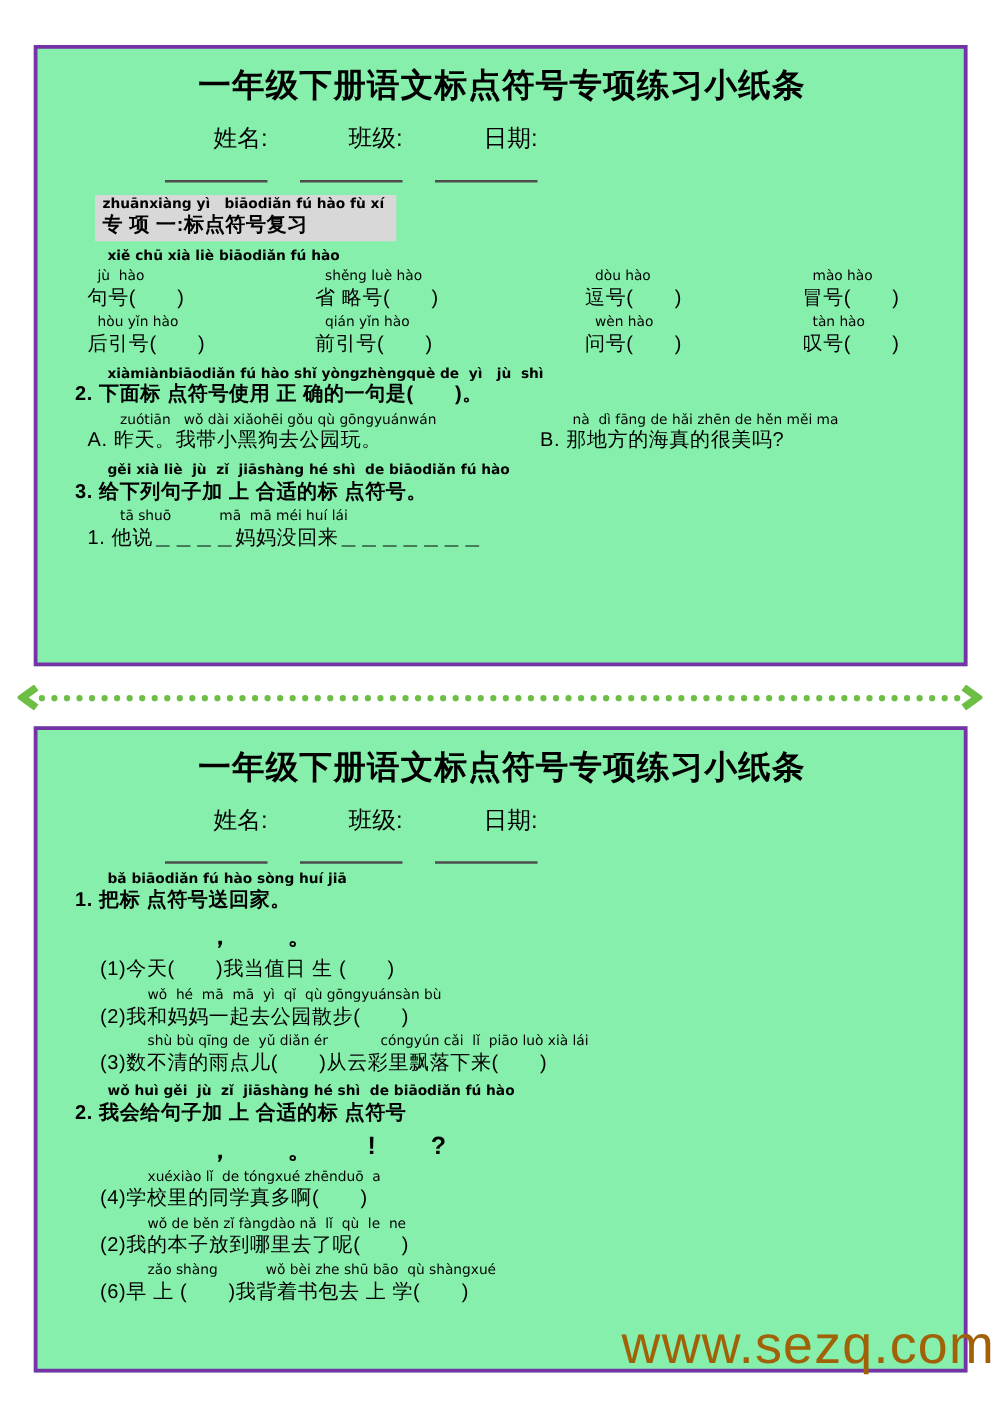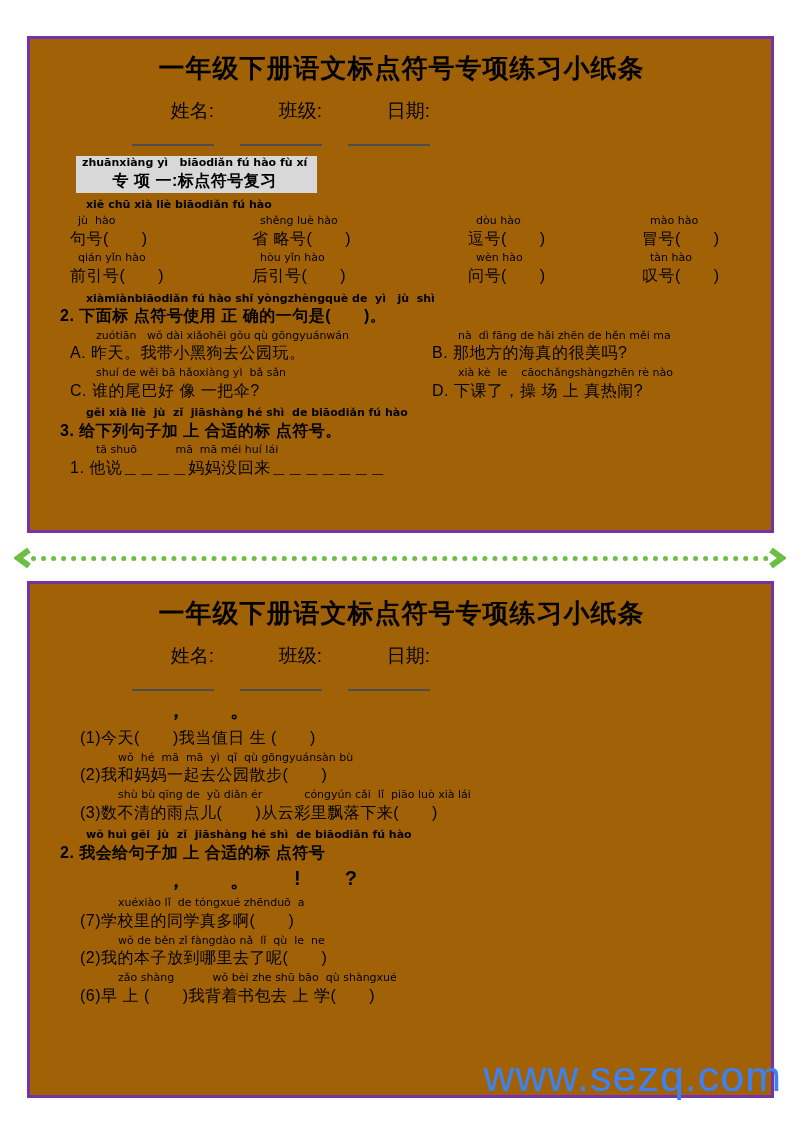--- a/index.html
+++ b/index.html
@@ -1,40 +1,40 @@
 <!DOCTYPE html>
 <html><head>
 <meta charset="utf-8">
 <style>
   * { margin:0; padding:0; box-sizing:border-box; }
   html,body { width:800px; height:1131px; background:#ffffff;
     font-family:"Liberation Sans","DejaVu Sans",sans-serif; color:#000; }
   body { position:relative; overflow:hidden; }
 
   .card { position:absolute; left:27px; width:747px; border:3px solid #7633A8;
-    background:#a16207; padding:14px 22px 0 24px; overflow:hidden; }
+    background:#86efac; padding:14px 22px 0 24px; overflow:hidden; }
   .card1 { top:36px; height:497px; }
   .card2 { top:581px; height:517px; }
 
   .title { text-align:center; font-size:26px; font-weight:bold;
     letter-spacing:1px; line-height:1.2; white-space:nowrap; }
 
   .fields { display:flex; margin:14px 0 0 78px; font-size:19px; align-items:flex-end; }
   .field { display:flex; align-items:flex-end; margin-right:26px;flex-direction:column; }
   .field:last-child { margin-right:0;justify-content:space-between; }
   .field .gap2 { margin-right:56px; }
   .blank { display:inline-block; width:82px; border-bottom:2px solid #4d4d4d; height:22px; }
 
   .pinyin { font-size:11px; line-height:1.15; white-space:pre;
     font-family:"DejaVu Sans",sans-serif; color:#000; }
   .han { font-size:16px; line-height:1.35; white-space:pre; letter-spacing:0.5px; }
   .bold .han, .bold .pinyin { font-weight:bold; }
 
   .section-header { display:inline-block; background:#D8D8D8;
-    margin:10px 0 0 22px; padding:1px 10px 2px 6px;text-align:center; }
+    margin:10px 0 0 22px; padding:1px 10px 2px 6px; }
 
   .q { margin:6px 0 0 6px; }
   .q .pinyin { padding-left:26px; }
   .item-grid { display:grid; margin:3px 0 0 16px; }
   .grid4 { grid-template-columns:182px 216px 174px auto; }
   .grid2 { grid-template-columns:362px auto; }
   .item .pinyin { padding-left:8px; }
   .opt .pinyin { padding-left:26px; }
 
   .numbered { margin:3px 0 0 16px; }
@@ -44,22 +44,22 @@
   .marks-row span { margin-right:44px; }
 
   .sub { margin:3px 0 0 26px; }
   .sub .pinyin { padding-left:38px; }
 
   .cutline { position:absolute; top:548px; left:14px; right:14px; height:20px;
     display:flex; align-items:center; }
   .cutline .dots { flex:1; border-top:5px dotted #6CBE45; margin:0 -3px; height:0; }
   .chev { width:20px; height:20px; flex:0 0 auto; }
 
-  .watermark { position:absolute; top:1052px; right:18px; font-size:43px;
-    color:#3b82f6; letter-spacing:1px; z-index:5;
+  .watermark { position:absolute; top:1052px; right:4px; font-size:43px;
+    color:#a16207; letter-spacing:1px; z-index:5;
     font-family:"Liberation Sans",sans-serif; }
 </style>
 </head>
 <body>
 
 <div class="card card1">
   <div class="title">一年级下册语文标点符号专项练习小纸条</div>
 
   <div class="fields">
     <div class="field">
@@ -101,26 +101,26 @@
       <div class="han">逗号(　　)</div>
     </div>
     <div class="item">
       <div class="pinyin">mào hào</div>
       <div class="han">冒号(　　)</div>
     </div>
   </div>
 
   <div class="item-grid grid4">
     <div class="item">
+      <div class="pinyin">hòu yǐn hào</div>
+      <div class="han">后引号(　　)</div>
+    </div>
+    <div class="item">
       <div class="pinyin">qián yǐn hào</div>
       <div class="han">前引号(　　)</div>
-    </div>
-    <div class="item">
-      <div class="pinyin">hòu yǐn hào</div>
-      <div class="han">后引号(　　)</div>
     </div>
     <div class="item">
       <div class="pinyin">wèn hào</div>
       <div class="han">问号(　　)</div>
     </div>
     <div class="item">
       <div class="pinyin">tàn hào</div>
       <div class="han">叹号(　　)</div>
     </div>
   </div>
@@ -134,30 +134,20 @@
     <div class="opt">
       <div class="pinyin">zuótiān   wǒ dài xiǎohēi gǒu qù gōngyuánwán</div>
       <div class="han">A. 昨天。我带小黑狗去公园玩。</div>
     </div>
     <div class="opt">
       <div class="pinyin">nà  dì fāng de hǎi zhēn de hěn měi ma</div>
       <div class="han">B. 那地方的海真的很美吗?</div>
     </div>
   </div>
 
-  <div class="item-grid grid2">
-    <div class="opt">
-      <div class="pinyin">shuí de wěi bā hǎoxiàng yì  bǎ sǎn</div>
-      <div class="han">C. 谁的尾巴好 像 一把伞?</div>
-    </div>
-    <div class="opt">
-      <div class="pinyin">xià kè  le    cāochǎngshàngzhēn rè nào</div>
-      <div class="han">D. 下课了，操 场 上 真热闹?</div>
-    </div>
-  </div>
 
   <div class="q bold">
     <div class="pinyin">gěi xià liè  jù  zǐ  jiāshàng hé shì  de biāodiǎn fú hào</div>
     <div class="han">3. 给下列句子加 上 合适的标 点符号。</div>
   </div>
 
   <div class="numbered">
     <div class="pinyin">tā shuō           mā  mā méi huí lái</div>
     <div class="han">1. 他说＿＿＿＿妈妈没回来＿＿＿＿＿＿＿</div>
   </div>
@@ -187,20 +177,22 @@
       <span class="blank"></span>
       <span class="gap2"></span>
     </div>
     <div class="field">
       <span>日期:</span>
       <span class="blank"></span>
     </div>
   </div>
 
   <div class="q bold">
+    <div class="pinyin">bǎ biāodiǎn fú hào sòng huí jiā</div>
+    <div class="han">1. 把标 点符号送回家。</div>
   </div>
 
   <div class="marks-row">
     <span>，</span>
     <span>。</span>
   </div>
 
   <div class="sub">
     <div class="han">(1)今天(　　)我当值日 生 (　　)</div>
   </div>
@@ -220,21 +212,21 @@
 
   <div class="marks-row">
     <span>，</span>
     <span>。</span>
     <span>!</span>
     <span>?</span>
   </div>
 
   <div class="sub">
     <div class="pinyin">xuéxiào lǐ  de tóngxué zhēnduō  a</div>
-    <div class="han">(7)学校里的同学真多啊(　　)</div>
+    <div class="han">(4)学校里的同学真多啊(　　)</div>
   </div>
   <div class="sub">
     <div class="pinyin">wǒ de běn zǐ fàngdào nǎ  lǐ  qù  le  ne</div>
     <div class="han">(2)我的本子放到哪里去了呢(　　)</div>
   </div>
   <div class="sub">
     <div class="pinyin">zǎo shàng           wǒ bèi zhe shū bāo  qù shàngxué</div>
     <div class="han">(6)早 上 (　　)我背着书包去 上 学(　　)</div>
   </div>
 </div>

